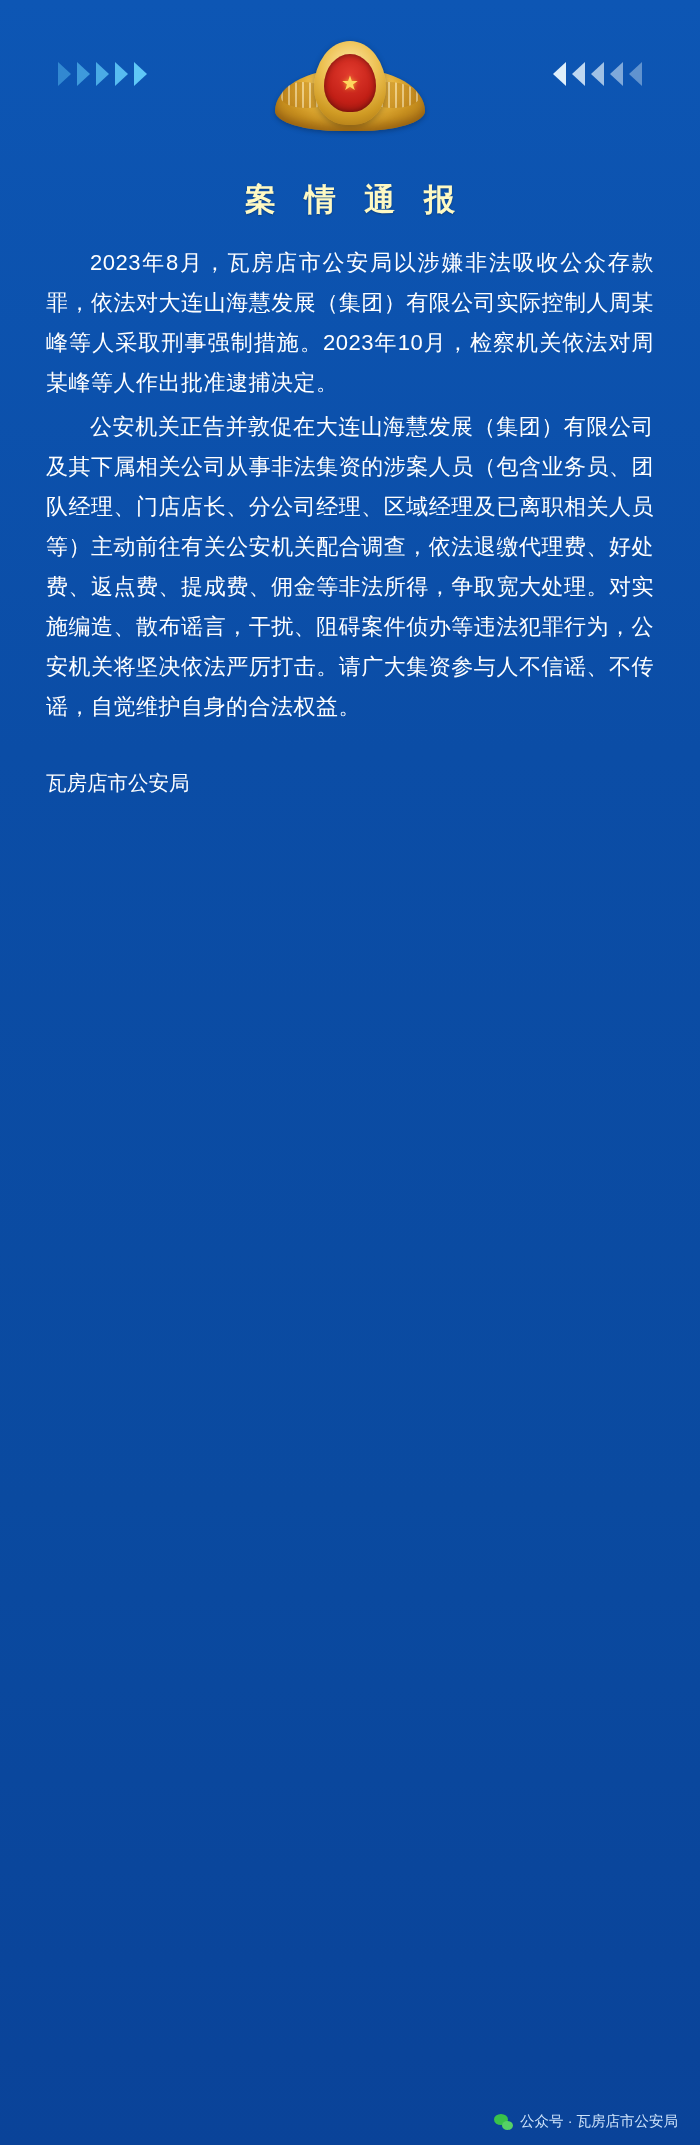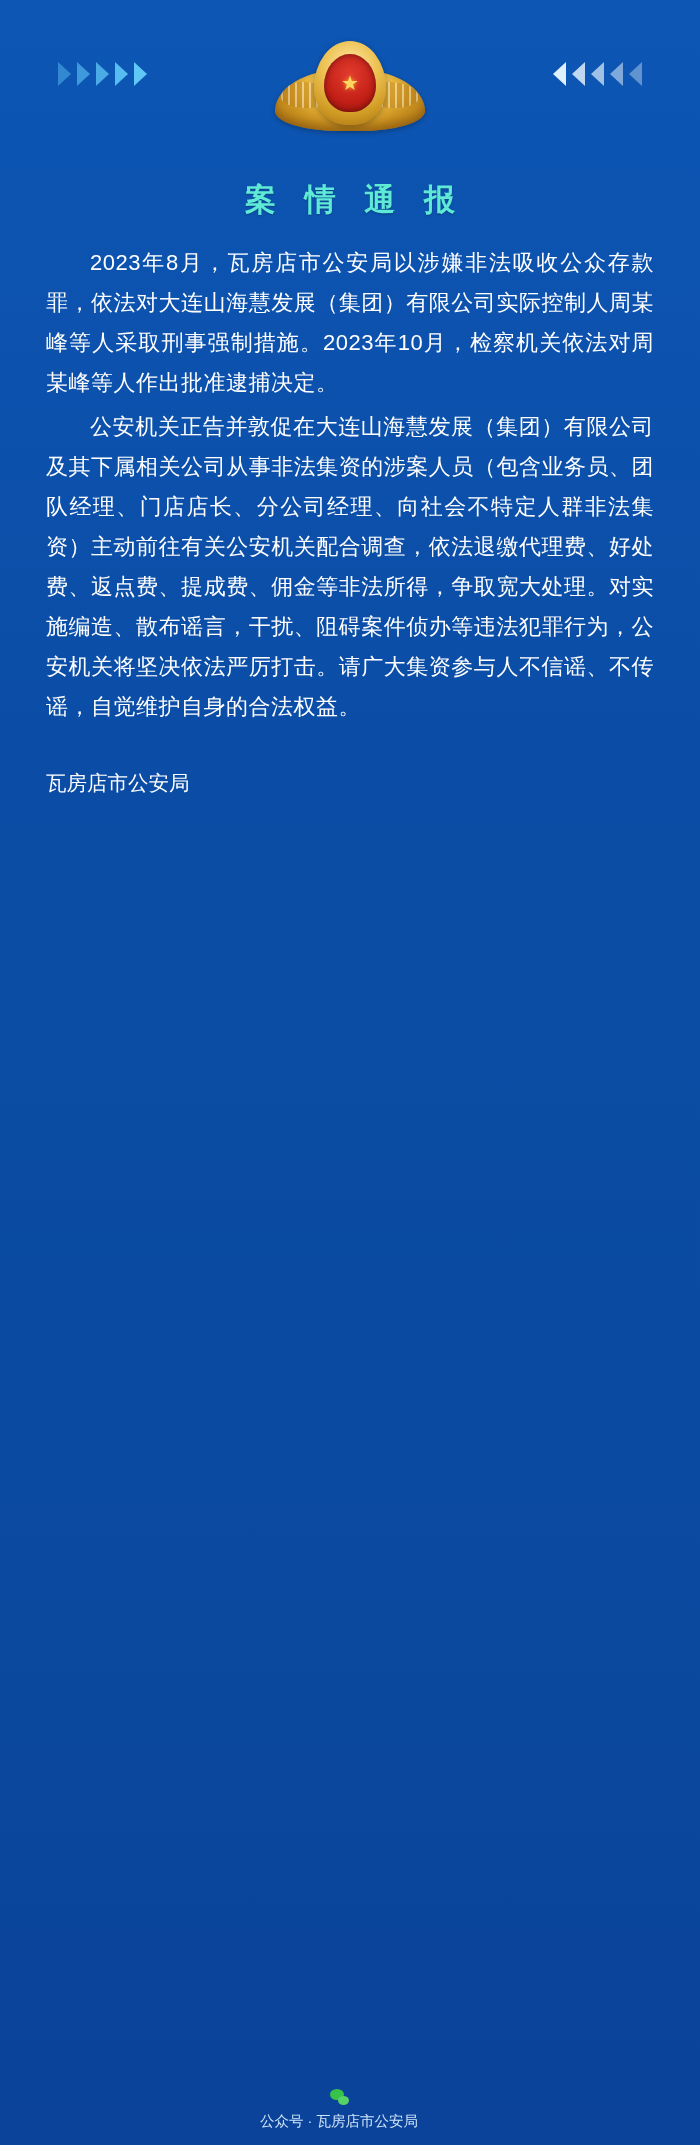--- a/index.html
+++ b/index.html
@@ -117,21 +117,21 @@
   .chev-left .chev:nth-child(5) { opacity: 1; }
   .chev-right .chev:nth-child(1) { opacity: 1; }
   .chev-right .chev:nth-child(2) { opacity: .85; }
   .chev-right .chev:nth-child(3) { opacity: .7; }
   .chev-right .chev:nth-child(4) { opacity: .55; }
   .chev-right .chev:nth-child(5) { opacity: .4; }
 
   
   .title {
     text-align: center;
-    color: #5eead4;
+    color: #fef9c3;
     font-size: 31px;
     letter-spacing: 10px;
     font-weight: 700;
     text-indent: 10px;
     margin: 4px 0 22px 0;
     text-shadow: 0 1px 2px rgba(0,0,0,.25);
   }
 
   
   .body-text {
@@ -166,21 +166,20 @@
     left: 0;
     right: 0;
     bottom: 14px;
     display: flex;
     align-items: center;
     justify-content: flex-end;
     gap: 7px;
     padding-right: 22px;
     color: #cfe4fb;
     font-size: 14.5px;
-    flex-direction: column;
   }
   .wechat-icon {
     width: 19px;
     height: 16px;
     position: relative;
     display: inline-block;
   }
   .wechat-icon .b1, .wechat-icon .b2 {
     position: absolute;
     border-radius: 50%;
@@ -218,21 +217,21 @@
       <span class="chev"></span>
       <span class="chev"></span>
       <span class="chev"></span>
     </div>
   </div>
 
   <h1 class="title">案 情 通 报</h1>
 
   <div class="body-text">
     <p class="para">2023年8月，瓦房店市公安局以涉嫌非法吸收公众存款罪，依法对大连山海慧发展（集团）有限公司实际控制人周某峰等人采取刑事强制措施。2023年10月，检察机关依法对周某峰等人作出批准逮捕决定。</p>
-    <p class="para">公安机关正告并敦促在大连山海慧发展（集团）有限公司及其下属相关公司从事非法集资的涉案人员（包含业务员、团队经理、门店店长、分公司经理、向社会不特定人群非法集资）主动前往有关公安机关配合调查，依法退缴代理费、好处费、返点费、提成费、佣金等非法所得，争取宽大处理。对实施编造、散布谣言，干扰、阻碍案件侦办等违法犯罪行为，公安机关将坚决依法严厉打击。请广大集资参与人不信谣、不传谣，自觉维护自身的合法权益。</p>
+    <p class="para">公安机关正告并敦促在大连山海慧发展（集团）有限公司及其下属相关公司从事非法集资的涉案人员（包含业务员、团队经理、门店店长、分公司经理、区域经理及已离职相关人员等）主动前往有关公安机关配合调查，依法退缴代理费、好处费、返点费、提成费、佣金等非法所得，争取宽大处理。对实施编造、散布谣言，干扰、阻碍案件侦办等违法犯罪行为，公安机关将坚决依法严厉打击。请广大集资参与人不信谣、不传谣，自觉维护自身的合法权益。</p>
   </div>
 
   <div class="signature">
     <div>瓦房店市公安局</div>
   </div>
 
   <div class="footer">
     <span class="wechat-icon">
       <span class="b1"></span>
         <span class="b2"></span>

